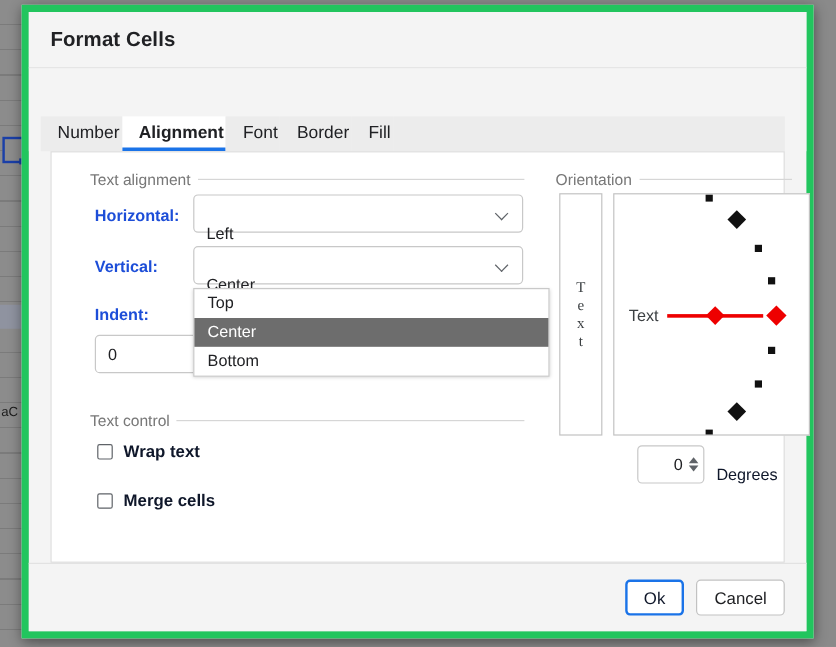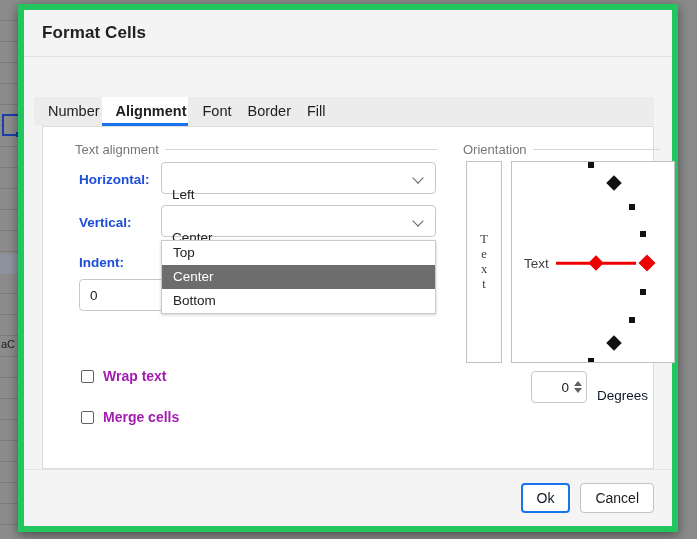--- a/index.html
+++ b/index.html
@@ -175,21 +175,21 @@
   
   .checkrow {
     position: absolute;
     display: flex; align-items: center; gap: 9px;
   }
   .cbox {
     width: 13px; height: 13px; box-sizing: border-box;
     border: 1.4px solid #5f6368; border-radius: 2px;
     background: #fff;
   }
-  .cbox-label { font-size: 14px; font-weight: bold; color: #a21caf; }
+  .cbox-label { font-size: 14px; font-weight: bold; color: #0f172a; }
 
   
   #vtext-box {
     position: absolute;
     box-sizing: border-box;
     border: 1px solid #c2c2c2;
     background: #fff;
     display: flex; flex-direction: column;
     align-items: center; justify-content: center;
   }
@@ -328,26 +328,30 @@
     <div class="select-box" style="left:118px; top:78px; width:275px; height:32px;">
       <span class="val">Center</span>
       <span class="chev"></span>
     </div>
 
     <div class="field-label" style="left:36px; top:128px;">Indent:</div>
     <div class="text-input" style="left:36px; top:152px; width:104px; height:32px;">
       <span>0</span>
     </div>
 
-    <div id="vertical-dropdown" style="left:118px; top:113px; width:275px;">
+    <div id="vertical-dropdown" style="left:118px; top:113px; width:297px;">
       <div class="dd-item">Top</div>
       <div class="dd-item selected">Center</div>
       <div class="dd-item">Bottom</div>
     </div>
 
+    <div class="group-legend" style="left:32px; top:216px; width:362px;">
+      <span>Text control</span>
+      <span class="rule"></span>
+    </div>
 
     <div class="checkrow" style="left:38px; top:241px;">
       <span class="cbox"></span>
       <span class="cbox-label">Wrap text</span>
     </div>
 
     <div class="checkrow" style="left:38px; top:282px;">
       <span class="cbox"></span>
       <span class="cbox-label">Merge cells</span>
     </div>

